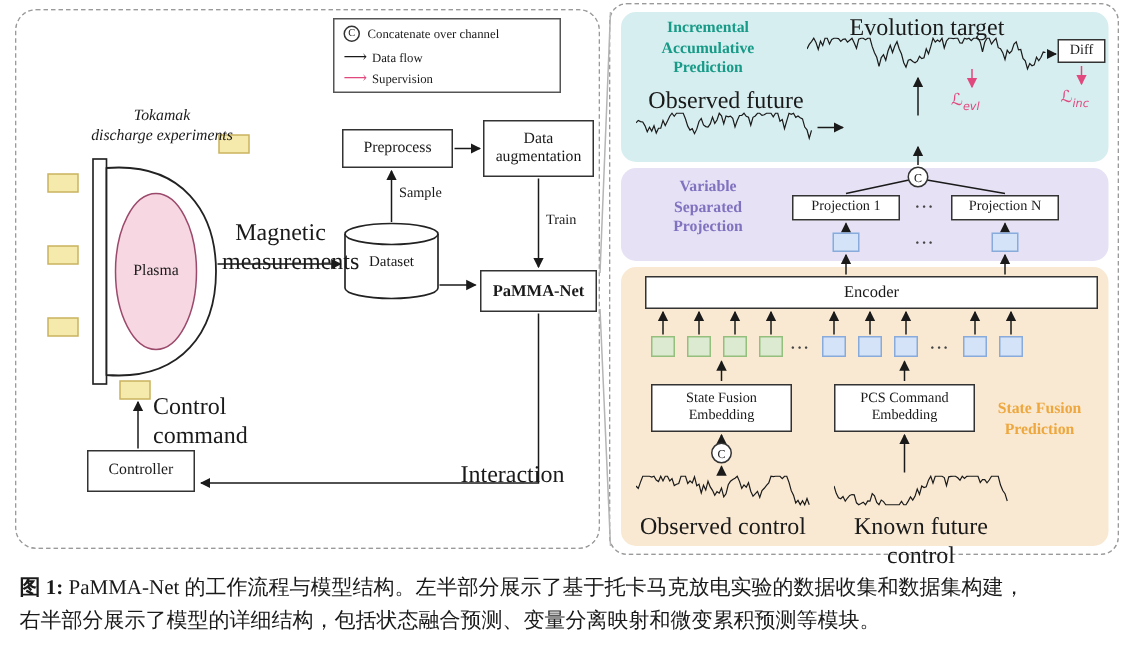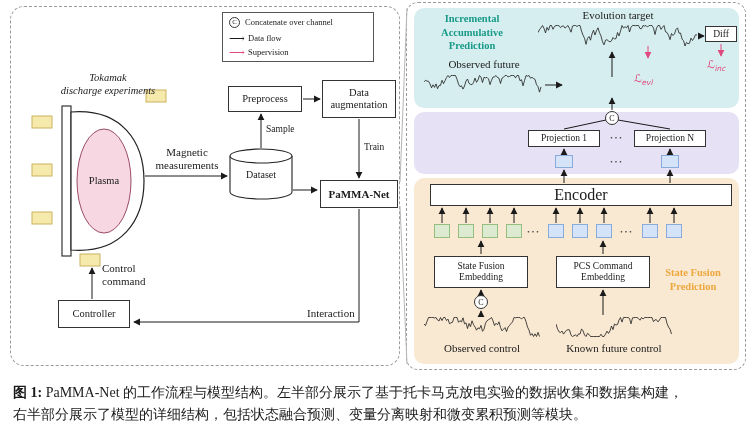--- a/index.html
+++ b/index.html
@@ -7,21 +7,21 @@
     font-family:"Liberation Serif","DejaVu Serif",serif; color:#1a1a1a; }
   .figure { position:relative; width:750px; height:374px; }
   .panel { position:absolute; border:1.6px dashed #9a9a9a; border-radius:14px; z-index:0; }
   .sec { position:absolute; border-radius:10px; z-index:0; }
   #overlay { position:absolute; left:0; top:0; z-index:1; pointer-events:none; }
   .box { position:absolute; border:1px solid #333; background:#fff; display:flex;
     align-items:center; justify-content:center; text-align:center; z-index:2;
     font-size:10.5px; line-height:1.15; }
   .sm { font-size:9.5px; }
   .pre { white-space:pre-line; }
-  .lbl { position:absolute; z-index:2; font-size:11px; line-height:1.2; }
+  .lbl { position:absolute; z-index:2; font-size:16px; line-height:1.2; }
   .center { text-align:center; }
   .cc { position:absolute; z-index:3; width:14px; height:14px; border:1px solid #333;
     border-radius:50%; background:#fff; font-size:8px; display:flex; align-items:center;
     justify-content:center; }
   .cc-inline { display:inline-flex; width:11px; height:11px; border:1px solid #333;
     border-radius:50%; align-items:center; justify-content:center; font-size:7px;
     background:#fff; flex:0 0 auto; }
   .wave { position:absolute; z-index:2; }
   .token { position:absolute; z-index:2; width:16px; height:14px; border:1px solid; }
   .token.green { background:#dcead2; border-color:#94bf7c; }
@@ -166,40 +166,43 @@
   <div class="lbl" style="left:286px;top:307px;margin-left:21px;">Interaction</div>
 
   <div class="section-title t-iap" style="left:420px;top:12px;width:104px;">Incremental
 Accumulative
 Prediction</div>
   <div class="lbl center" style="left:553px;top:9px;width:130px;">Evolution target</div>
   <svg class="wave" width="160" height="24" style="left:538px;top:24px;">
       <polyline points="0,8.6 1.5,5.6 3,3.7 4.5,1.5 6,4.3 7.5,8.9 9,3.4 10.5,6.3 12,1.5 13.5,1.5 15,5.3 16.5,2.3 18,1.5 19.5,1.5 21,1.7 22.5,3.6 24,2.2 25.5,1.9 27,4.1 28.5,2.8 30,1.5 31.5,4.6 33,8.2 34.5,2.1 36,1.5 37.5,1.5 39,2.5 40.5,1.5 42,1.5 43.5,7.1 45,11.1 46.5,14.2 48,20.3 49.5,14.4 51,12.5 52.5,16.2 54,10.0 55.5,6.2 57,11.0 58.5,6.7 60,3.8 61.5,8.7 63,12.0 64.5,17.8 66,20.8 67.5,16.2 69,15.7 70.5,17.0 72,17.9 73.5,16.8 75,13.5 76.5,15.1 78,14.5 79.5,8.5 81,11.9 82.5,7.1 84,1.5 85.5,4.0 87,2.7 88.5,3.8 90,1.5 91.5,8.0 93,3.3 94.5,1.5 96,1.5 97.5,1.7 99,1.5 100.5,1.5 102,4.6 103.5,4.7 105,1.5 106.5,2.1 108,1.5 109.5,3.1 111,1.5 112.5,1.5 114,1.5 115.5,4.1 117,10.5 118.5,4.2 120,1.5 121.5,1.5 123,5.4 124.5,3.3 126,1.5 127.5,7.8 129,8.5 130.5,11.1 132,15.7 133.5,9.5 135,11.5 136.5,9.9 138,5.4 139.5,3.9 141,9.2 142.5,9.0 144,15.0 145.5,16.6 147,22.0 148.5,18.4 150,19.8 151.5,19.2 153,14.1 154.5,16.5 156,14.2 157.5,10.7 159,11.0" fill="none" stroke="#1a1a1a" stroke-width="0.8"></polyline>
     </svg>
   <div class="box sm" style="left:705px;top:26px;width:32px;height:16px;">Diff</div>
-  <div class="loss" style="left:634px;top:72px;">
+  <div class="loss" style="left:634px;top:60px;">
     <span>ℒ</span><span class="sub">evl</span>
   </div>
   <div class="loss" style="left:707px;top:58px;">
     <span>ℒ</span><span class="sub">inc</span>
   </div>
   <div class="lbl center" style="left:428px;top:58px;width:112px;">Observed future</div>
   <svg class="wave" width="118" height="22" style="left:424px;top:74px;">
       <polyline points="0,7.9 1.5,6.3 3,7.1 4.5,7.3 6,9.9 7.5,13.8 9,10.8 10.5,13.4 12,9.9 13.5,14.7 15,11.5 16.5,11.4 18,6.3 19.5,9.7 21,6.7 22.5,3.5 24,1.5 25.5,3.5 27,1.5 28.5,1.5 30,1.5 31.5,1.5 33,5.3 34.5,10.1 36,12.7 37.5,11.8 39,15.1 40.5,12.1 42,7.0 43.5,5.0 45,9.3 46.5,10.4 48,10.7 49.5,8.6 51,4.1 52.5,8.3 54,6.0 55.5,1.5 57,3.2 58.5,8.5 60,3.3 61.5,3.9 63,3.4 64.5,4.9 66,10.6 67.5,6.3 69,3.0 70.5,2.9 72,1.5 73.5,3.5 75,4.2 76.5,9.5 78,4.2 79.5,3.3 81,1.5 82.5,1.5 84,2.9 85.5,2.5 87,1.5 88.5,1.5 90,1.5 91.5,3.9 93,1.5 94.5,1.5 96,6.8 97.5,5.7 99,11.8 100.5,6.6 102,1.5 103.5,2.2 105,1.5 106.5,4.2 108,3.3 109.5,4.5 111,5.3 112.5,10.7 114,12.5 115.5,18.1 117,12.9" fill="none" stroke="#1a1a1a" stroke-width="0.8"></polyline>
     </svg>
 
+  <div class="section-title t-vsp" style="left:420px;top:118px;width:104px;">Variable
+Separated
+Projection</div>
   <div class="cc" style="left:605px;top:111px;">C</div>
   <div class="box sm" style="left:528px;top:130px;width:72px;height:17px;">Projection 1</div>
   <div class="box sm" style="left:634px;top:130px;width:72px;height:17px;">Projection N</div>
   <div class="dots" style="left:601px;top:134px;width:32px;">•••</div>
   <div class="token blue" style="left:555px;top:155px;width:18px;height:13px;"></div>
   <div class="token blue" style="left:661px;top:155px;width:18px;height:13px;"></div>
   <div class="dots" style="left:601px;top:158px;width:32px;">•••</div>
 
-  <div class="box" style="left:430px;top:184px;width:302px;height:22px;font-size:16px;">Encoder</div>
+  <div class="box" style="left:430px;top:184px;width:302px;height:22px;font-size:11px;">Encoder</div>
 
   <div class="token green" style="left:434px;top:224px;"></div>
   <div class="token green" style="left:458px;top:224px;"></div>
   <div class="token green" style="left:482px;top:224px;"></div>
   <div class="token green" style="left:506px;top:224px;"></div>
   <div class="dots" style="left:521px;top:228px;width:26px;">•••</div>
   <div class="token blue" style="left:548px;top:224px;"></div>
   <div class="token blue" style="left:572px;top:224px;"></div>
   <div class="token blue" style="left:596px;top:224px;"></div>
   <div class="dots" style="left:614px;top:228px;width:26px;">•••</div>

